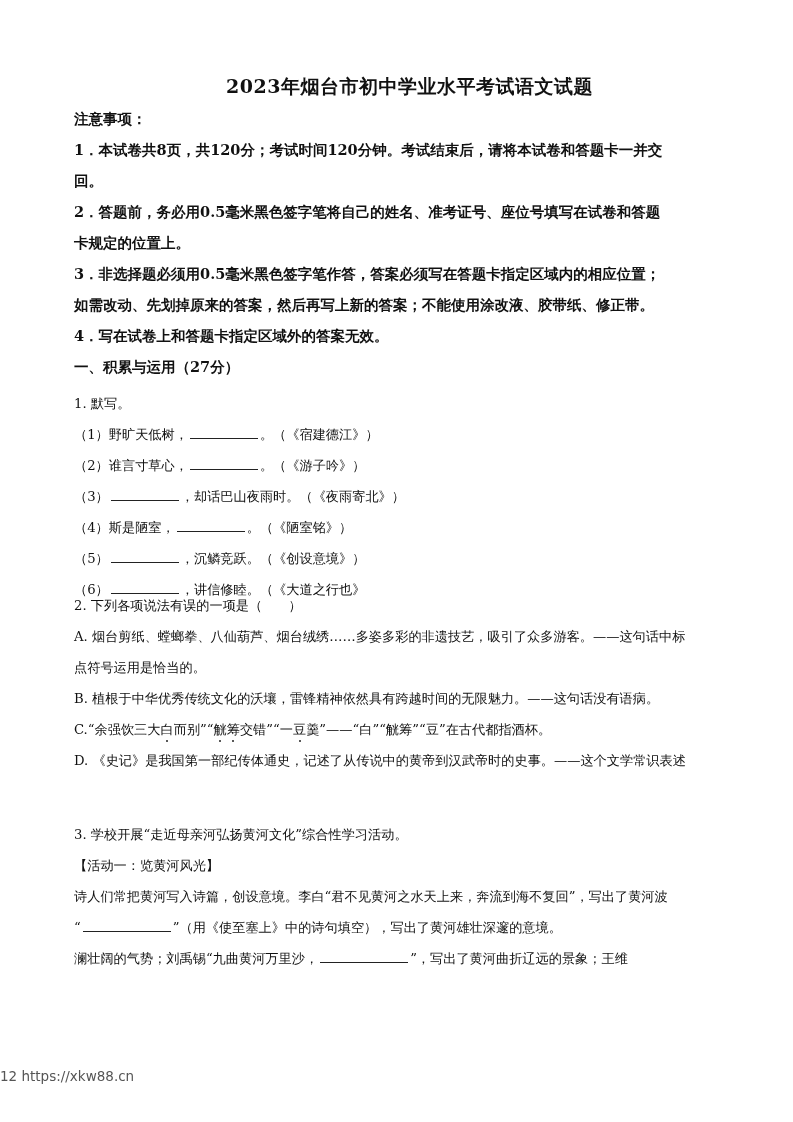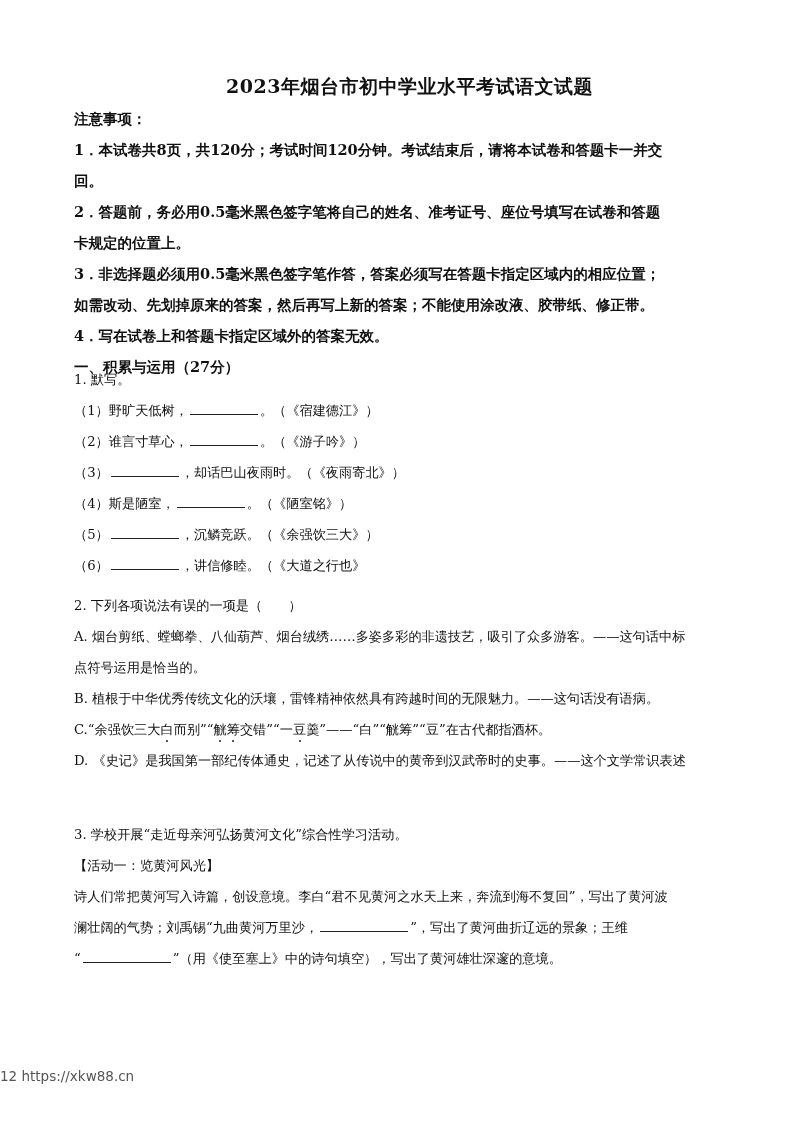--- a/index.html
+++ b/index.html
@@ -25,40 +25,40 @@
   <div class="b line">1．本试卷共8页，共120分；考试时间120分钟。考试结束后，请将本试卷和答题卡一并交</div>
   <div class="b line">回。</div>
   <div class="b line">2．答题前，务必用0.5毫米黑色签字笔将自己的姓名、准考证号、座位号填写在试卷和答题</div>
   <div class="b line">卡规定的位置上。</div>
   <div class="b line">3．非选择题必须用0.5毫米黑色签字笔作答，答案必须写在答题卡指定区域内的相应位置；</div>
   <div class="b line">如需改动、先划掉原来的答案，然后再写上新的答案；不能使用涂改液、胶带纸、修正带。</div>
   <div class="b line">4．写在试卷上和答题卡指定区域外的答案无效。</div>
   <div class="b line">一、积累与运用（27分）</div>
 </div>
 
-<div class="blk" style="top:364px;">
+<div class="blk" style="top:388px;">
   <div class="n line">1. 默写。</div>
   <div class="n line"><span>（1）</span><span>野旷天低树，</span><span class="blank"></span><span>。（《宿建德江》）</span></div>
   <div class="n line"><span>（2）</span><span>谁言寸草心，</span><span class="blank"></span><span>。（《游子吟》）</span></div>
   <div class="n line"><span>（3）</span><span class="blank"></span><span>，却话巴山夜雨时。（《夜雨寄北》）</span></div>
   <div class="n line"><span>（4）</span><span>斯是陋室，</span><span class="blank"></span><span>。（《陋室铭》）</span></div>
-  <div class="n line"><span>（5）</span><span class="blank"></span><span>，沉鳞竞跃。（《余强饮三大》）</span></div>
+  <div class="n line"><span>（5）</span><span class="blank"></span><span>，沉鳞竞跃。（《创设意境》）</span></div>
   <div class="n line"><span>（6）</span><span class="blank"></span><span>，讲信修睦。（《大道之行也》</span></div>
 </div>
 
 <div class="blk" style="top:590px;">
   <div class="n line">2. 下列各项说法有误的一项是（　　）</div>
   <div class="n line">A. 烟台剪纸、螳螂拳、八仙葫芦、烟台绒绣……多姿多彩的非遗技艺，吸引了众多游客。——这句话中标</div>
   <div class="n line">点符号运用是恰当的。</div>
   <div class="n line">B. 植根于中华优秀传统文化的沃壤，雷锋精神依然具有跨越时间的无限魅力。——这句话没有语病。</div>
   <div class="n line"><span>C.“余强饮三大</span><span class="dot">白</span><span>而别”“</span><span class="dot">觥</span><span class="dot">筹</span><span>交错”“一</span><span class="dot">豆</span><span>羹”——“白”“觥筹”“豆”在古代都指酒杯。</span></div>
   <div class="n line">D. 《史记》是我国第一部纪传体通史，记述了从传说中的黄帝到汉武帝时的史事。——这个文学常识表述</div>
 </div>
 
 <div class="blk" style="top:819px;">
   <div class="n line">3. 学校开展“走近母亲河弘扬黄河文化”综合性学习活动。</div>
   <div class="n line">【活动一：览黄河风光】</div>
   <div class="n line">诗人们常把黄河写入诗篇，创设意境。李白“君不见黄河之水天上来，奔流到海不复回”，写出了黄河波</div>
+  <div class="n line"><span>“</span><span class="blank w"></span><span>”（用《使至塞上》中的诗句填空），写出了黄河雄壮深邃的意境。</span></div>
   <div class="n line"><span>澜壮阔的气势；刘禹锡“九曲黄河万里沙，</span><span class="blank w"></span><span>”，写出了黄河曲折辽远的景象；王维</span></div>
-  <div class="n line"><span>“</span><span class="blank w"></span><span>”（用《使至塞上》中的诗句填空），写出了黄河雄壮深邃的意境。</span></div>
 </div>
 
 <div class="footer">12 https://xkw88.cn</div>
 
 </body></html>

